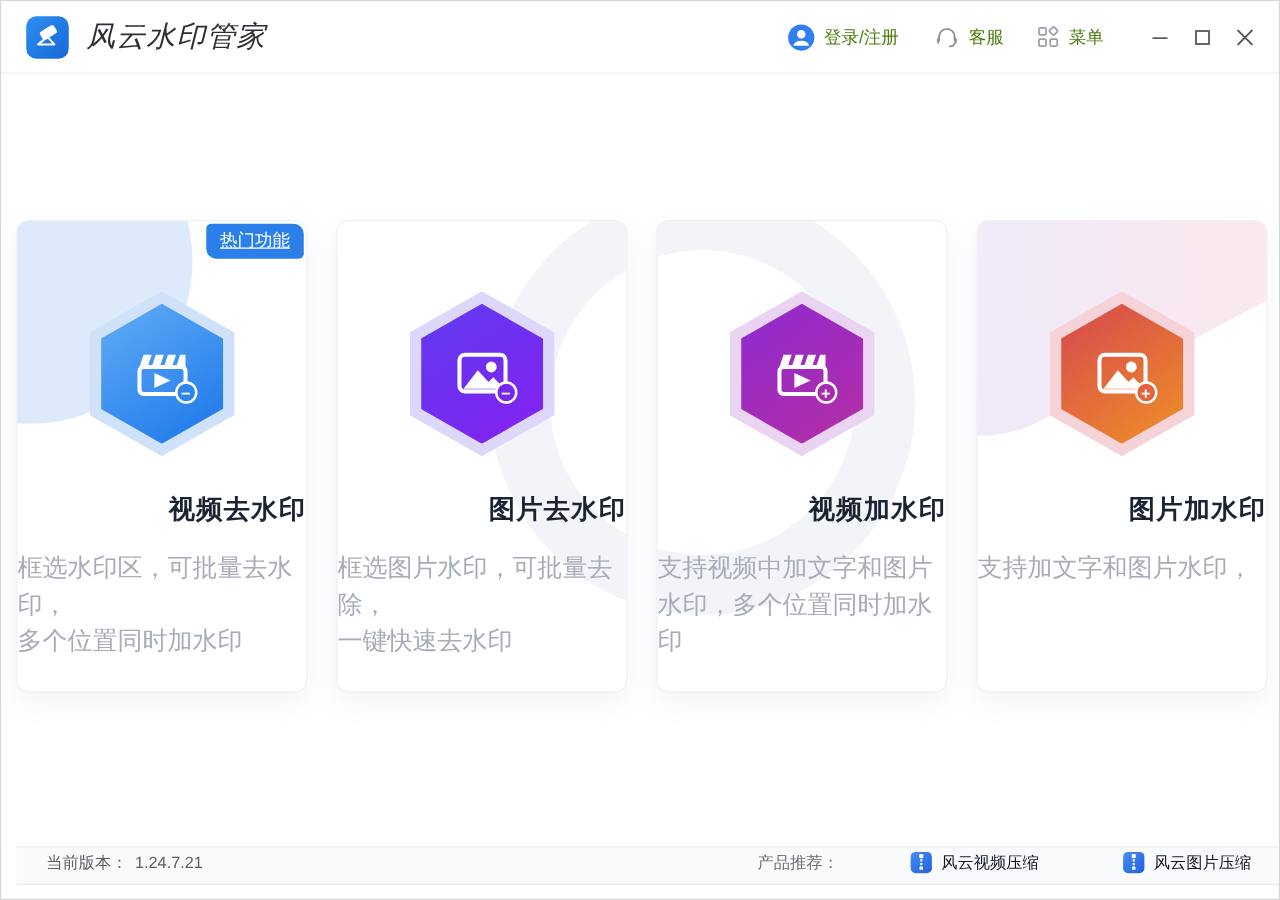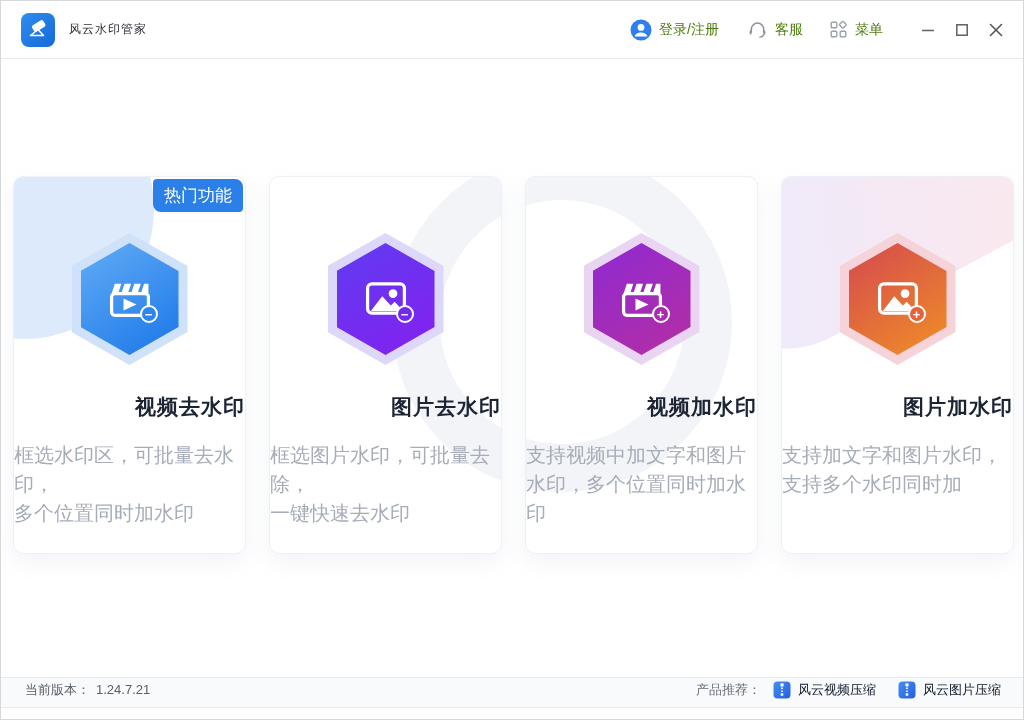--- a/index.html
+++ b/index.html
@@ -24,21 +24,21 @@
     border-bottom: 1px solid #e8e9ed;
     display: flex; align-items: center;
     padding: 0 14px 0 20px;
   }
   .logo {
     width: 34px; height: 34px; border-radius: 8px;
     background: linear-gradient(135deg, #2f8ef0, #1569d8);
     display: flex; align-items: center; justify-content: center;
     flex: 0 0 auto;
   }
-  .app-title { font-size: 12px; color: #2c2f36; margin-left: 14px; letter-spacing: 1px; }
+  .app-title { font-size: 23px; color: #2c2f36; margin-left: 14px; letter-spacing: 1px; font-style: italic; }
   .tb-right { margin-left: auto; display: flex; align-items: center; }
   .tb-item {
     display: flex; align-items: center; gap: 7px;
     font-size: 14px; color: #4d7c0f; cursor: pointer;
   }
   .tb-login { margin-right: 28px; }
   .tb-service { margin-right: 26px; }
   .tb-menu { margin-right: 24px; }
   .win-btn {
     width: 26px; height: 26px; display: flex; align-items: center; justify-content: center;
@@ -75,22 +75,23 @@
     border: 48px solid #f3f4f8; left: -134px; top: -25px;
   }
   .card:nth-child(4) .deco {
     width: 420px; height: 200px; border-radius: 100px;
     background: linear-gradient(115deg, #efeafa 25%, #fae8ef 75%);
     left: -110px; top: -80px; transform: rotate(-28deg);
   }
   .hot-badge {
     position: absolute; z-index: 3; top: 2px; right: 2px;
     padding: 5px 11px;
-    color: #fff; font-size: 17px;
+    color: #fff; font-size: 14px;
     border-radius: 4px 8px 4px 8px;
+    text-decoration: underline;
   }
   .hex-outer {
     position: absolute; z-index: 2; left: 50%; top: 56px; transform: translateX(-50%);
     width: 116px; height: 132px;
     background: var(--ring);
     clip-path: polygon(50% 0, 100% 25%, 100% 75%, 50% 100%, 0 75%, 0 25%);
     display: flex; align-items: center; justify-content: center;
   }
   .hex-inner {
     width: 98px; height: 112px;
@@ -113,29 +114,29 @@
     letter-spacing: 1px;
   }
   .card-desc {
     position: absolute; z-index: 2; top: 264px; left: 0; width: 100%;
     text-align: left; font-size: 20px; color: #a6acb8; line-height: 29px;
   }
   .card-desc span { display: block; }
 
   
   .footer {
-    position: absolute; left: 0; right: 0; bottom: 11px; height: 31px;
+    position: absolute; left: 12px; right: 0; bottom: 11px; height: 31px;
     background: #f9fafc;
     border-top: 1px solid #e9eaee; border-bottom: 1px solid #e9eaee;
     display: flex; align-items: center;
     padding: 0 14px 6px 24px;
     font-size: 13px; color: #5a5e66;
   }
   .version-value { margin-left: 6px; color: #5a5e66; }
-  .f-right { margin-left: auto; display: flex; align-items: flex-end; }
+  .f-right { margin-left: auto; display: flex; align-items: flex-end; gap: 45px; }
   .recommend-label { color: #6a6e76; margin-right: 12px; }
   .product {
     display: flex; align-items: center; gap: 7px;
     color: #0f172a; cursor: pointer; margin-right: 22px;
   }
   .product:last-child { margin-right: 8px; }
 </style>
 </head>
 <body>
 
@@ -289,21 +290,20 @@
             <circle cx="30.5" cy="19" r="4" fill="#ffffff"></circle>
             <path d="M10 35 L20.5 21.5 L28.5 30 L32 26.5 L38.5 33.5 L38.5 35 Z" fill="#ffffff"></path>
           </svg>
           <div class="sign-badge">+</div>
         </div>
       </div>
     </div>
     <div class="card-title">图片加水印</div>
     <div class="card-desc">
       <span class="d1">支持加文字和图片水印，</span>
-      <span class="d2">支持多个水印同时加</span>
     </div>
   </div>
       </div>
   </div>
 
   <div class="footer">
     <span>当前版本：</span>
     <span class="version-value">1.24.7.21</span>
     <div class="f-right">
       <span class="recommend-label">产品推荐：</span>

